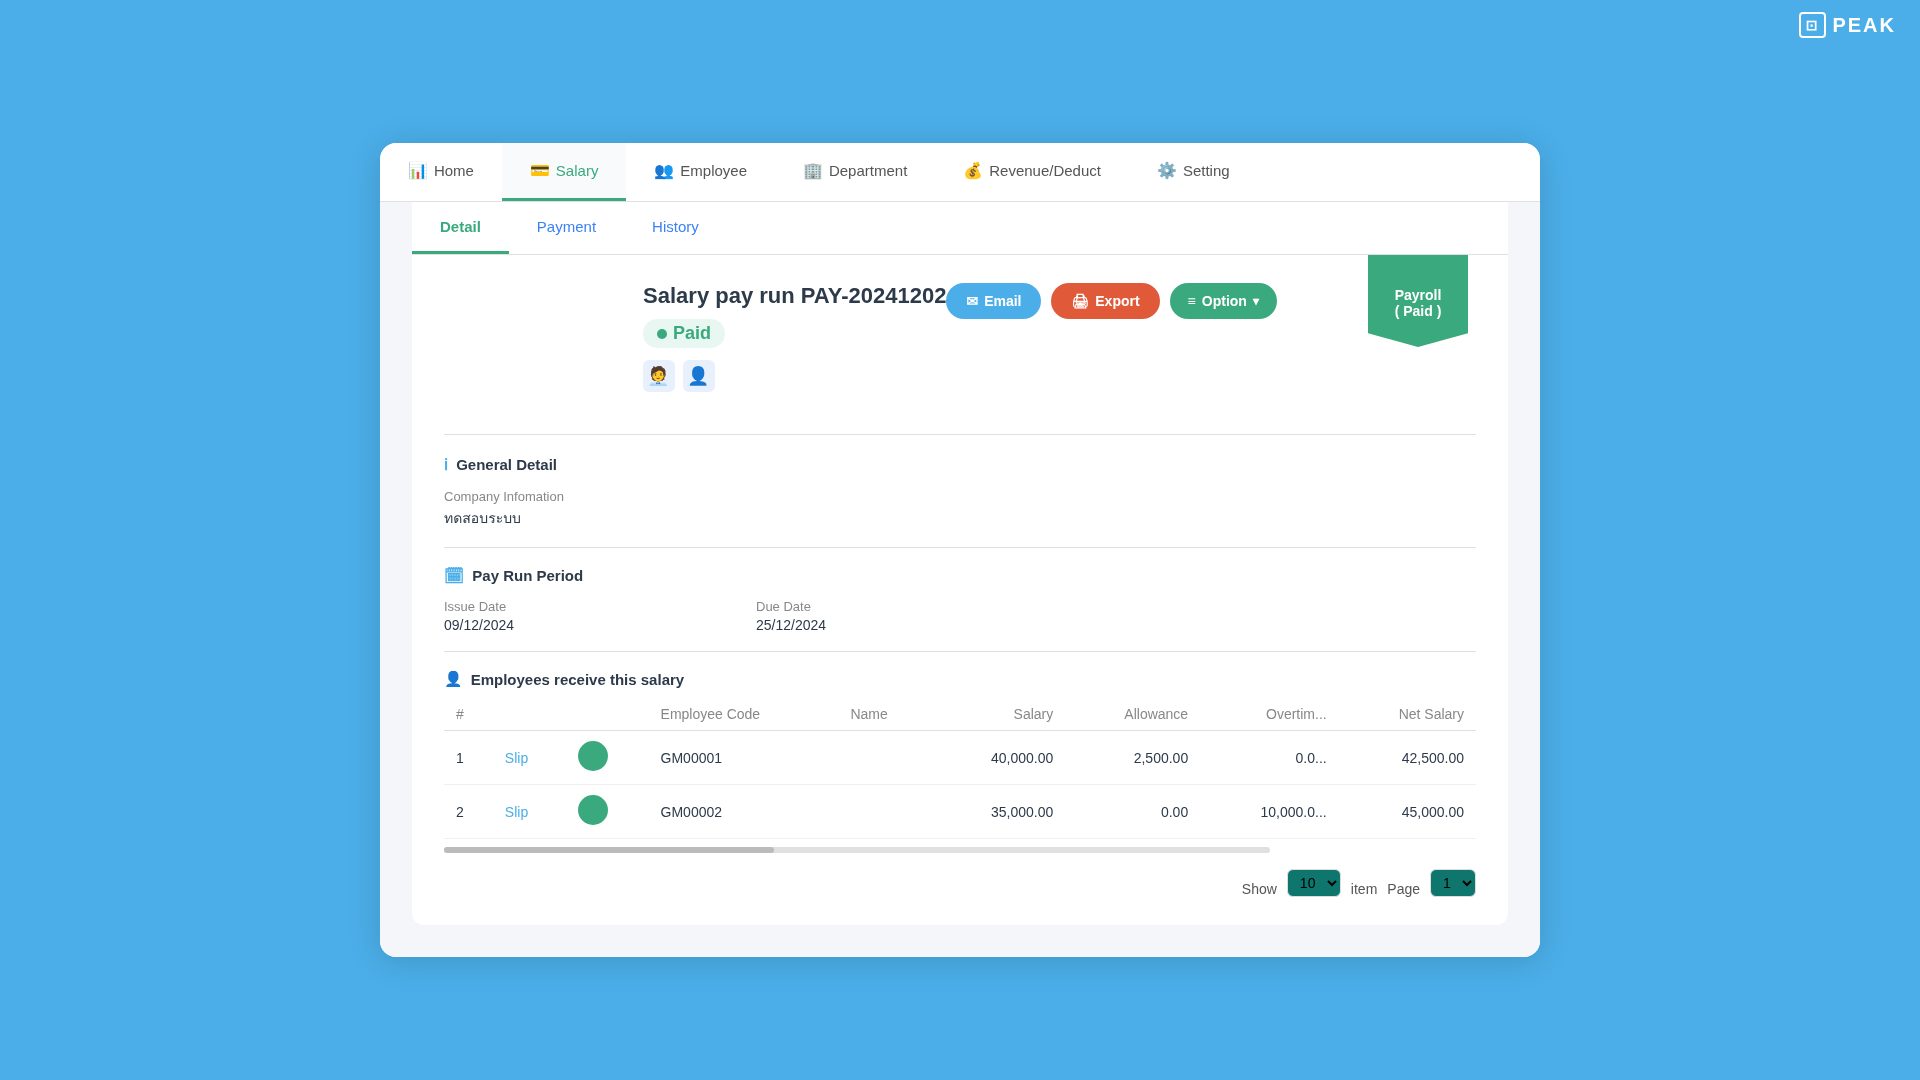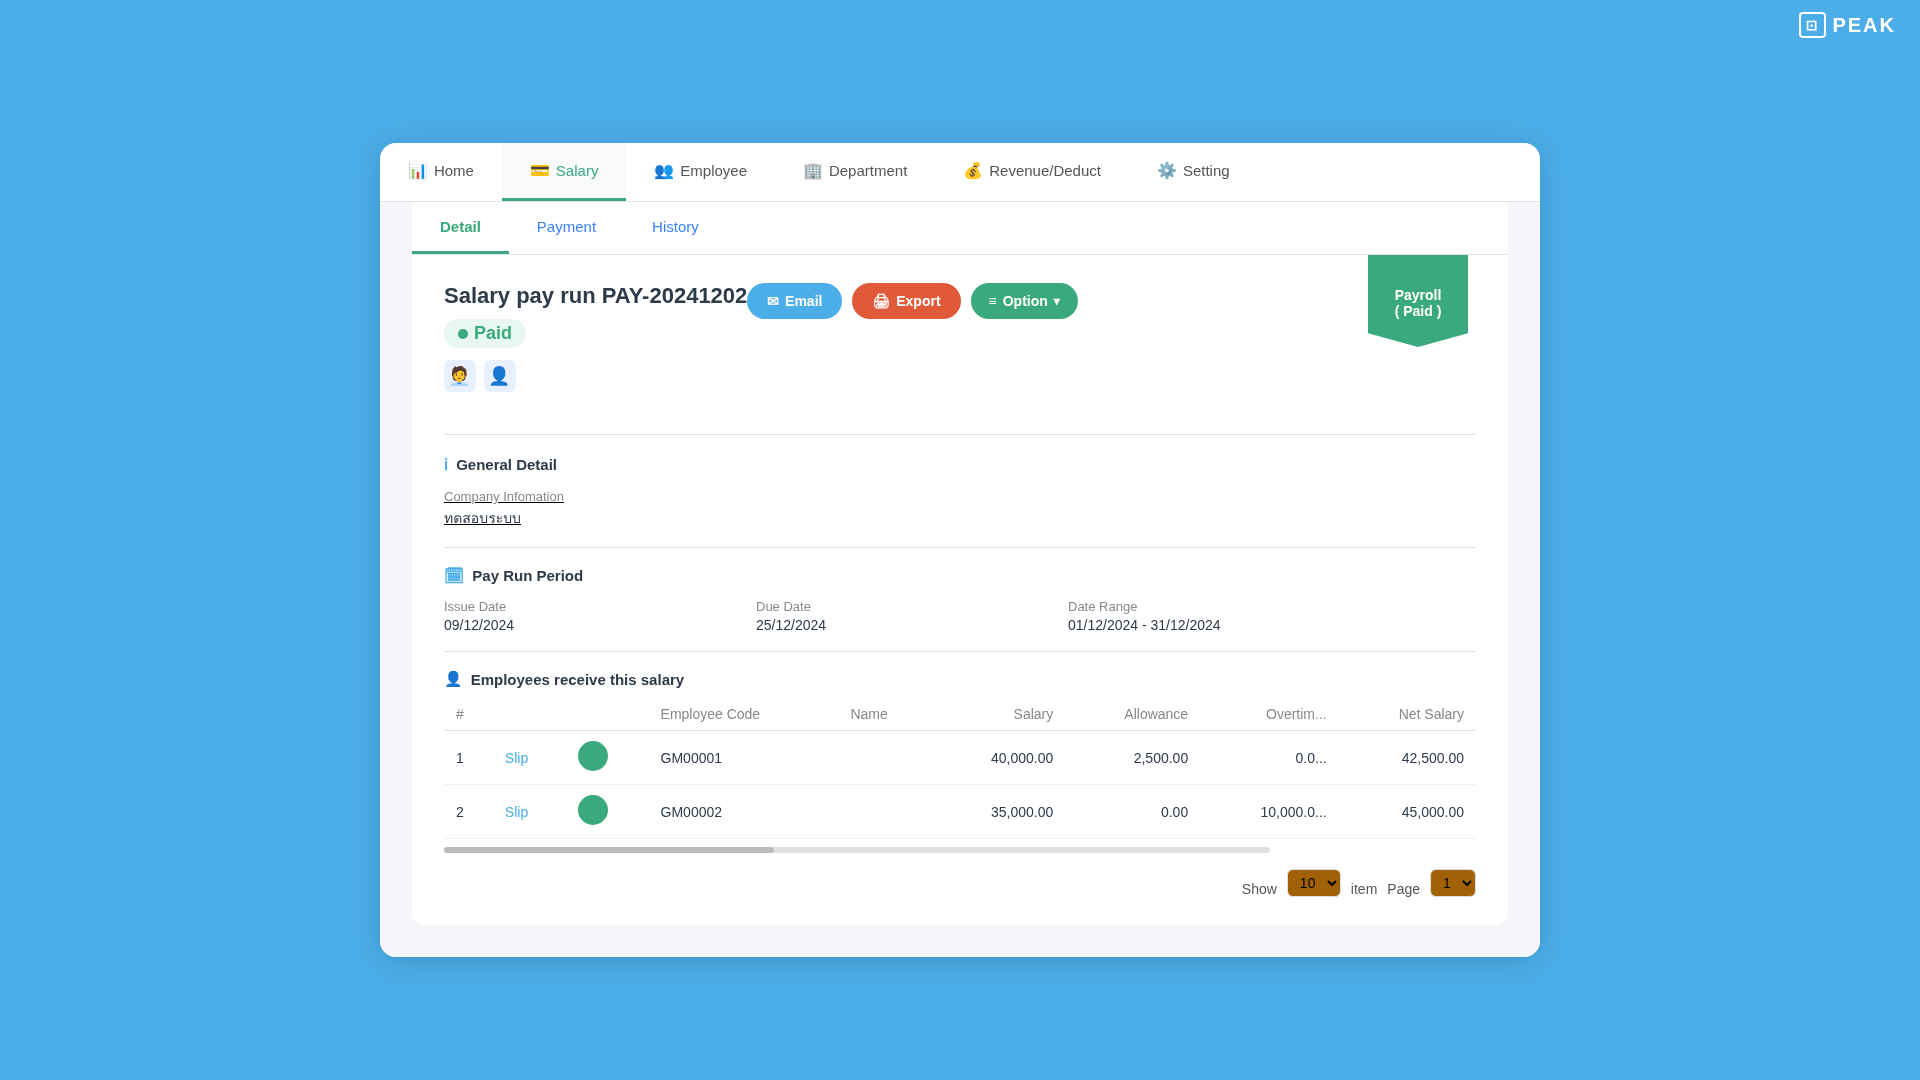--- a/index.html
+++ b/index.html
@@ -103,21 +103,21 @@
       background: white;
       border-radius: 0 0 12px 12px;
       padding: 28px 32px;
       position: relative;
     }
 
     
     .detail-header {
       display: flex;
       align-items: flex-start;
-      justify-content: flex-start;
+      justify-content: center;
       margin-bottom: 10px;
     }
     .detail-title {
       font-size: 22px;
       font-weight: 700;
       color: #2d3a4a;
     }
     .header-actions {
       display: flex;
       gap: 10px;
@@ -211,21 +211,20 @@
       color: #2d3a4a;
       margin-bottom: 14px;
     }
     .section-title-icon { color: #4baee8; font-size: 16px; }
 
     
     .info-grid {
       display: grid;
       grid-template-columns: 1fr 1fr;
       gap: 6px 40px;
-      text-decoration: underline;
     }
     .info-label { font-size: 13px; color: #888; margin-bottom: 3px; }
     .info-value { font-size: 14px; color: #2d3a4a; }
 
     
     .period-grid {
       display: grid;
       grid-template-columns: 1fr 1fr 1.5fr;
       gap: 6px 40px;
     }
@@ -295,21 +294,21 @@
       gap: 10px;
       margin-top: 8px;
       font-size: 14px;
       color: #555;
     }
     .select-box {
       border: 1px solid #ddd;
       border-radius: 6px;
       padding: 4px 8px;
       font-size: 14px;
-      background: #a16207;
+      background: #0f766e;
       cursor: pointer;
     }
   </style>
 </head>
 <body>
 
 <div class="top-bar">
   <div class="peak-logo">
     <span class="peak-logo-icon">⊡</span>
     <span>PEAK</span>
@@ -420,24 +419,20 @@
           <span>Pay Run Period</span>
         </div>
         <div class="period-grid">
           <div>
             <div class="info-label">Issue Date</div>
             <div class="info-value">09/12/2024</div>
           </div>
           <div>
             <div class="info-label">Due Date</div>
             <div class="info-value">25/12/2024</div>
-          </div>
-          <div>
-            <div class="info-label">Date Range</div>
-            <div class="info-value">01/12/2024 - 31/12/2024</div>
           </div>
         </div>
       </div>
 
       <hr class="divider">
 
       <div class="employees-section">
         <div class="employees-title">
           <span>👤</span>
           <span>Employees receive this salary</span>

